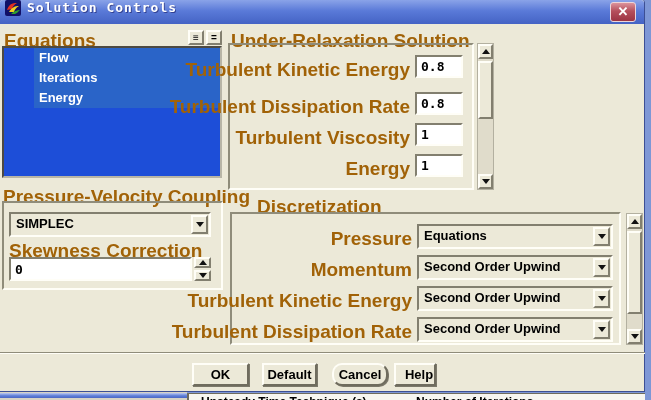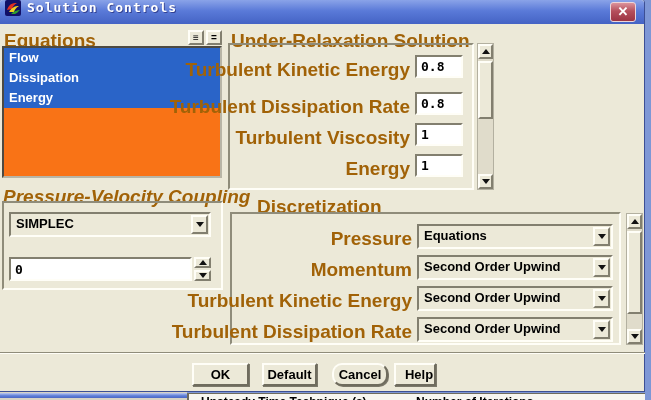--- a/index.html
+++ b/index.html
@@ -35,23 +35,24 @@
     border:1px solid #ecd6da; border-radius:3px;
     color:#fff; font-weight:bold; font-size:13px; line-height:18px;
     text-align:center; cursor:pointer;
   }
   .lbl { position:absolute; font-weight:bold; font-size:19px; color:#a16207; white-space:nowrap; }
   .gbox {
     position:absolute;
     border:2px solid; border-color:#8f8c7a #fffef7 #fffef7 #8f8c7a;
   }
   .listbox {
-    position:absolute; background:#f97316;
+    position:absolute; background:#1d4ed8;
     border:2px solid; border-color:#4d4a42 #b8b5a6 #b8b5a6 #4d4a42;
     overflow:hidden;
+    padding-left:30px;
   }
   .list-item {
     height:20px; line-height:20px; padding-left:5px;
     font-weight:bold; font-size:13px; cursor:pointer; white-space:nowrap;
   }
   .list-item.selected { background:#2a64c8; color:#fff; }
   .mini-btn {
     position:absolute; width:16px; height:15px;
     background:#ece9d8;
     border:2px solid; border-color:#fffef7 #827f6f #827f6f #fffef7;
@@ -149,21 +150,21 @@
 
   <span class="lbl" style="left:4px; top:30px;">Equations</span>
   <div class="mini-btn" style="left:188px; top:30px;">
     <span>≡</span>
   </div>
   <div class="mini-btn" style="left:206px; top:30px;">
     <span>=</span>
   </div>
   <div class="listbox" style="left:2px; top:46px; width:220px; height:132px;">
     <div class="list-item selected">Flow</div>
-    <div class="list-item selected">Dissipation</div>
+    <div class="list-item selected">Iterations</div>
     <div class="list-item selected">Energy</div>
   </div>
 
   <span class="lbl" style="left:231px; top:30px;">Under-Relaxation Solution</span>
   <div class="gbox" style="left:228px; top:43px; width:246px; height:147px;"></div>
 
   <span class="lbl" style="right:234px; top:59px;">Turbulent Kinetic Energy</span>
   <input class="txt" style="left: 415px; top: 55px; width: 48px; height: 23px;" value="0.8">
 
   <span class="lbl" style="right:234px; top:96px;">Turbulent Dissipation Rate</span>
@@ -178,30 +179,31 @@
   <div class="vscroll" style="left:477px; top:43px; height:147px;">
     <div class="sb-btn" style="top:0;">
         <span class="tri-up"></span>
       </div>
     <div class="sb-thumb" style="top:17px; height:58px;"></div>
     <div class="sb-btn" style="bottom:0;">
         <span class="tri-down"></span>
       </div>
   </div>
 
-  <span class="lbl" style="left:3px; top:186px;font-style:italic;">Pressure-Velocity Coupling</span>
+  <span class="lbl" style="left:3px; top:186px;">Pressure-Velocity Coupling</span>
   <div class="gbox" style="left:2px; top:201px; width:221px; height:89px;"></div>
 
   <div class="dd" style="left:9px; top:212px; width:202px; height:25px;">
     <span class="dd-label">SIMPLEC</span>
     <span class="dd-btn">
         <span class="tri-down"></span>
       </span>
   </div>
 
+  <span class="lbl" style="left:9px; top:240px;">Skewness Correction</span>
   <input class="txt" style="left: 9px; top: 257px; width: 183px; height: 24px;" value="0">
   <div class="spin" style="left:194px; top:257px; height:24px;">
     <div class="spin-btn">
         <span class="tri-up"></span>
       </div>
     <div class="spin-btn">
         <span class="tri-down"></span>
       </div>
   </div>
 

